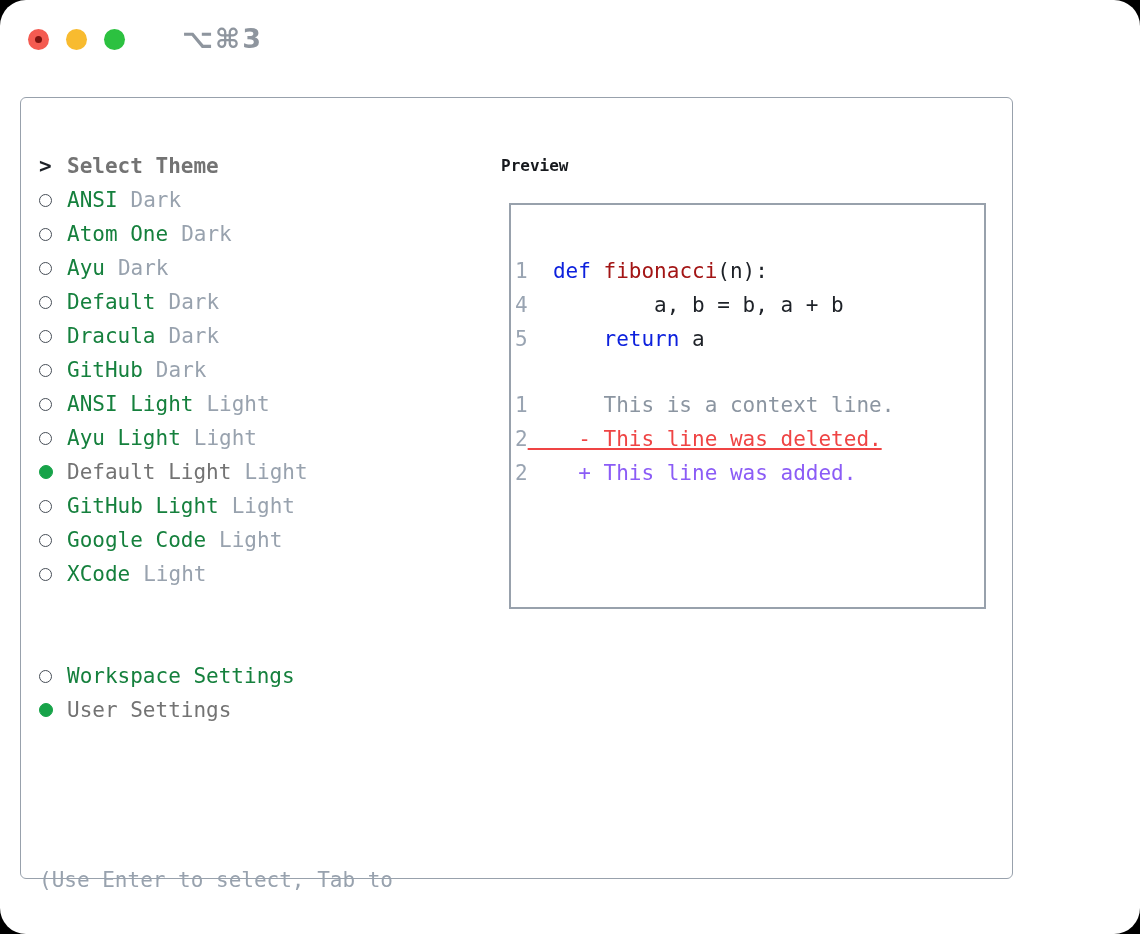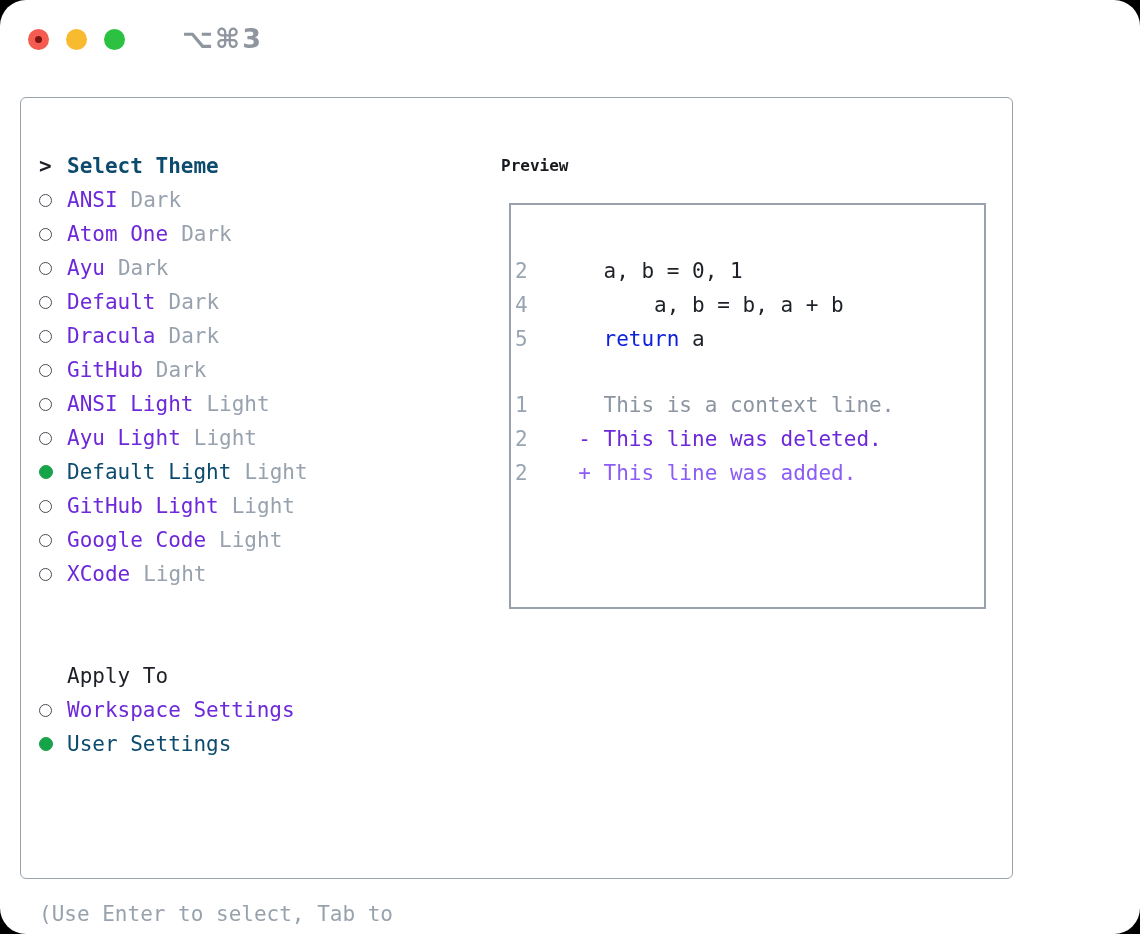--- a/index.html
+++ b/index.html
@@ -22,43 +22,43 @@
   }
   
   .panel{
     position:absolute;left:20px;top:97px;width:993px;height:782px;
     border:1.5px solid #98a1ac;border-radius:6px;box-sizing:border-box;background:#fff;
   }
   .left-col{position:absolute;left:18px;top:51px;width:440px;}
   .row{display:flex;align-items:center;height:34px;font-size:21px;white-space:pre;}
   .marker{width:28px;flex:0 0 28px;display:flex;align-items:center;}
   .caret{font-weight:700;color:#1d2127;}
-  .header-label{font-weight:700;color:#0c4a6e;}
+  .header-label{font-weight:700;color:#737373;}
   .radio{width:13px;height:13px;border:1.5px solid #474e57;border-radius:50%;box-sizing:border-box;background:transparent;}
-  .option .opt-label{color:#6d28d9;}
+  .option .opt-label{color:#15803d;}
   .option .opt-tag{color:#98a2ae;margin-left:13px;}
   .option.selected .radio{width:14px;height:14px;background:#17a349;border-color:#17a349;}
-  .option.selected .opt-label{color:#0c4a6e;}
+  .option.selected .opt-label{color:#737373;}
   .gap2{height:68px;}
   .subheader{color:#1d2127;}
   .hint{font-size:21px;line-height:34px;color:#98a2ae;white-space:pre;}
   
   .preview-title{position:absolute;left:480px;top:51px;height:34px;line-height:34px;font-size:16px;font-weight:700;color:#16191d;}
   .preview-box{
     position:absolute;left:488px;top:105px;width:477px;height:406px;
     border:2px solid #98a1ac;box-sizing:border-box;background:#fff;
     padding:49px 0 0 4px;overflow:hidden;
   }
   .pline{font-size:21px;line-height:34px;white-space:pre;}
   .num{color:#99a4b2;}
   .kw{color:#0d21dd;}
   .fn{color:#a31515;}
   .pl{color:#1d2127;}
   .ctx{color:#8b95a1;}
-  .del{color:#6d28d9;}
+  .del{color:#ef4444;text-decoration:underline;}
   .add{color:#8b5cf6;margin-top:48px;}
   .diff-block{margin-top:32px;}
 </style>
 </head>
 <body>
 
 <div class="screen">
 
   <div class="titlebar">
     <span class="tl red">
@@ -134,24 +134,20 @@
         <span class="opt-tag">Light</span>
       </div>
       <div class="row option">
         <span class="marker"><span class="radio"></span></span>
         <span class="opt-label">XCode</span>
         <span class="opt-tag">Light</span>
       </div>
 
       <div class="gap2"></div>
 
-      <div class="row">
-        <span class="marker"></span>
-        <span class="subheader">Apply To</span>
-      </div>
       <div class="row option">
         <span class="marker"><span class="radio"></span></span>
         <span class="opt-label">Workspace Settings</span>
       </div>
       <div class="row option selected">
         <span class="marker"><span class="radio"></span></span>
         <span class="opt-label">User Settings</span>
       </div>
 
       <div class="gap2"></div>
@@ -160,21 +156,21 @@
         <div>(Use Enter to select, Tab to</div>
         
       </div>
 
     </div>
 
     <div class="preview-title">Preview</div>
 
     <div class="preview-box">
       <div class="code-block">
-        <div class="pline"><span class="num">2</span><span class="pl">      a, b = 0, 1</span></div>
+        <div class="pline"><span class="num">1</span><span class="kw">  def</span><span class="fn"> fibonacci</span><span class="pl">(n):</span></div>
         <div class="pline"><span class="num">4</span><span class="pl">          a, b = b, a + b</span></div>
         <div class="pline"><span class="num">5</span><span class="pl">      </span><span class="kw">return</span><span class="pl"> a</span></div>
       </div>
       <div class="diff-block">
         <div class="pline"><span class="num">1</span><span class="ctx">      This is a context line.</span></div>
         <div class="pline"><span class="num">2</span><span class="del">    - This line was deleted.</span></div>
         <div class="pline"><span class="num">2</span><span class="add">    + This line was added.</span></div>
       </div>
     </div>
 

